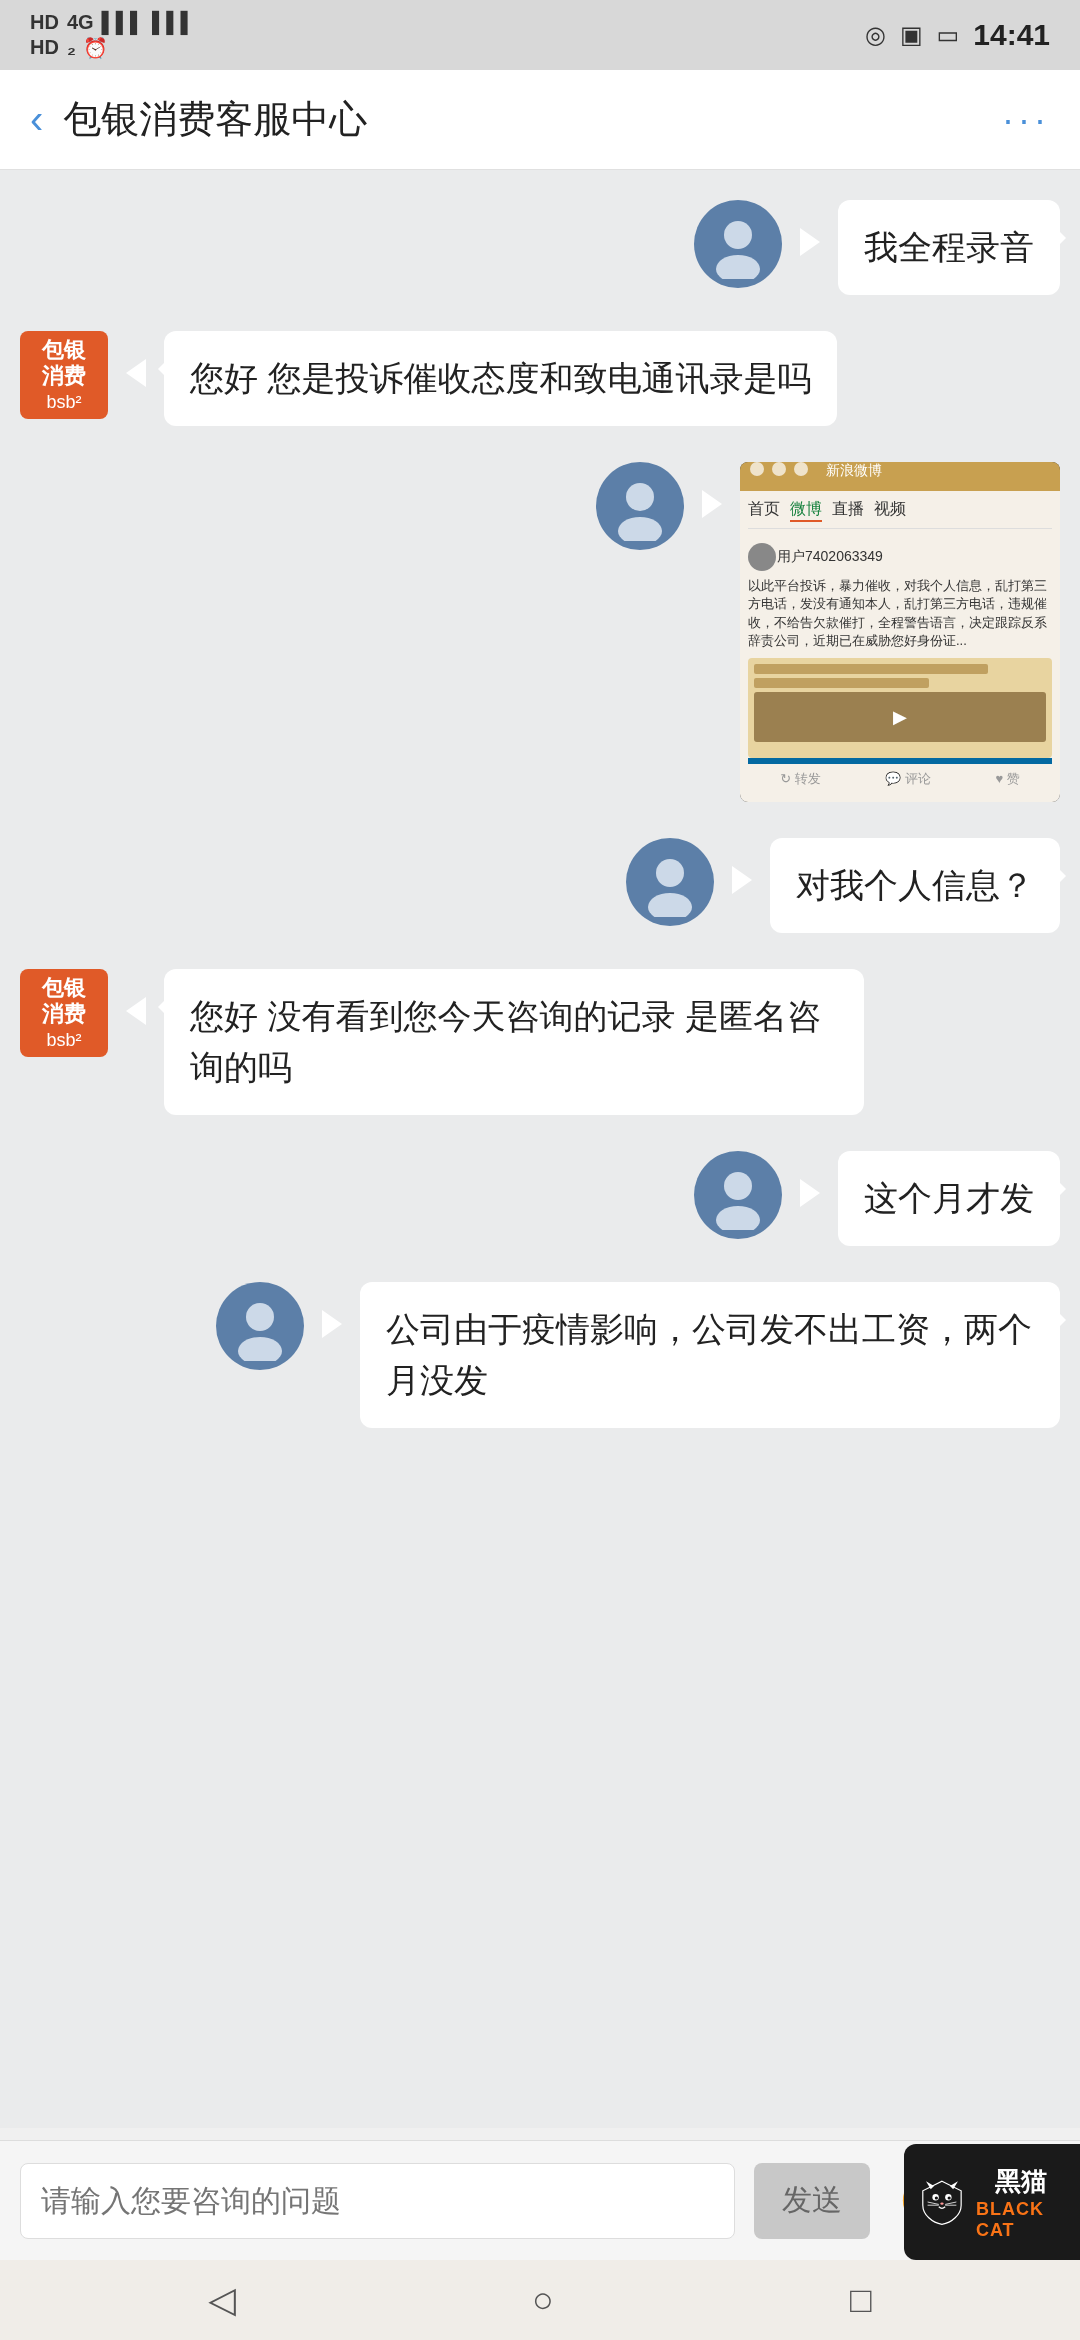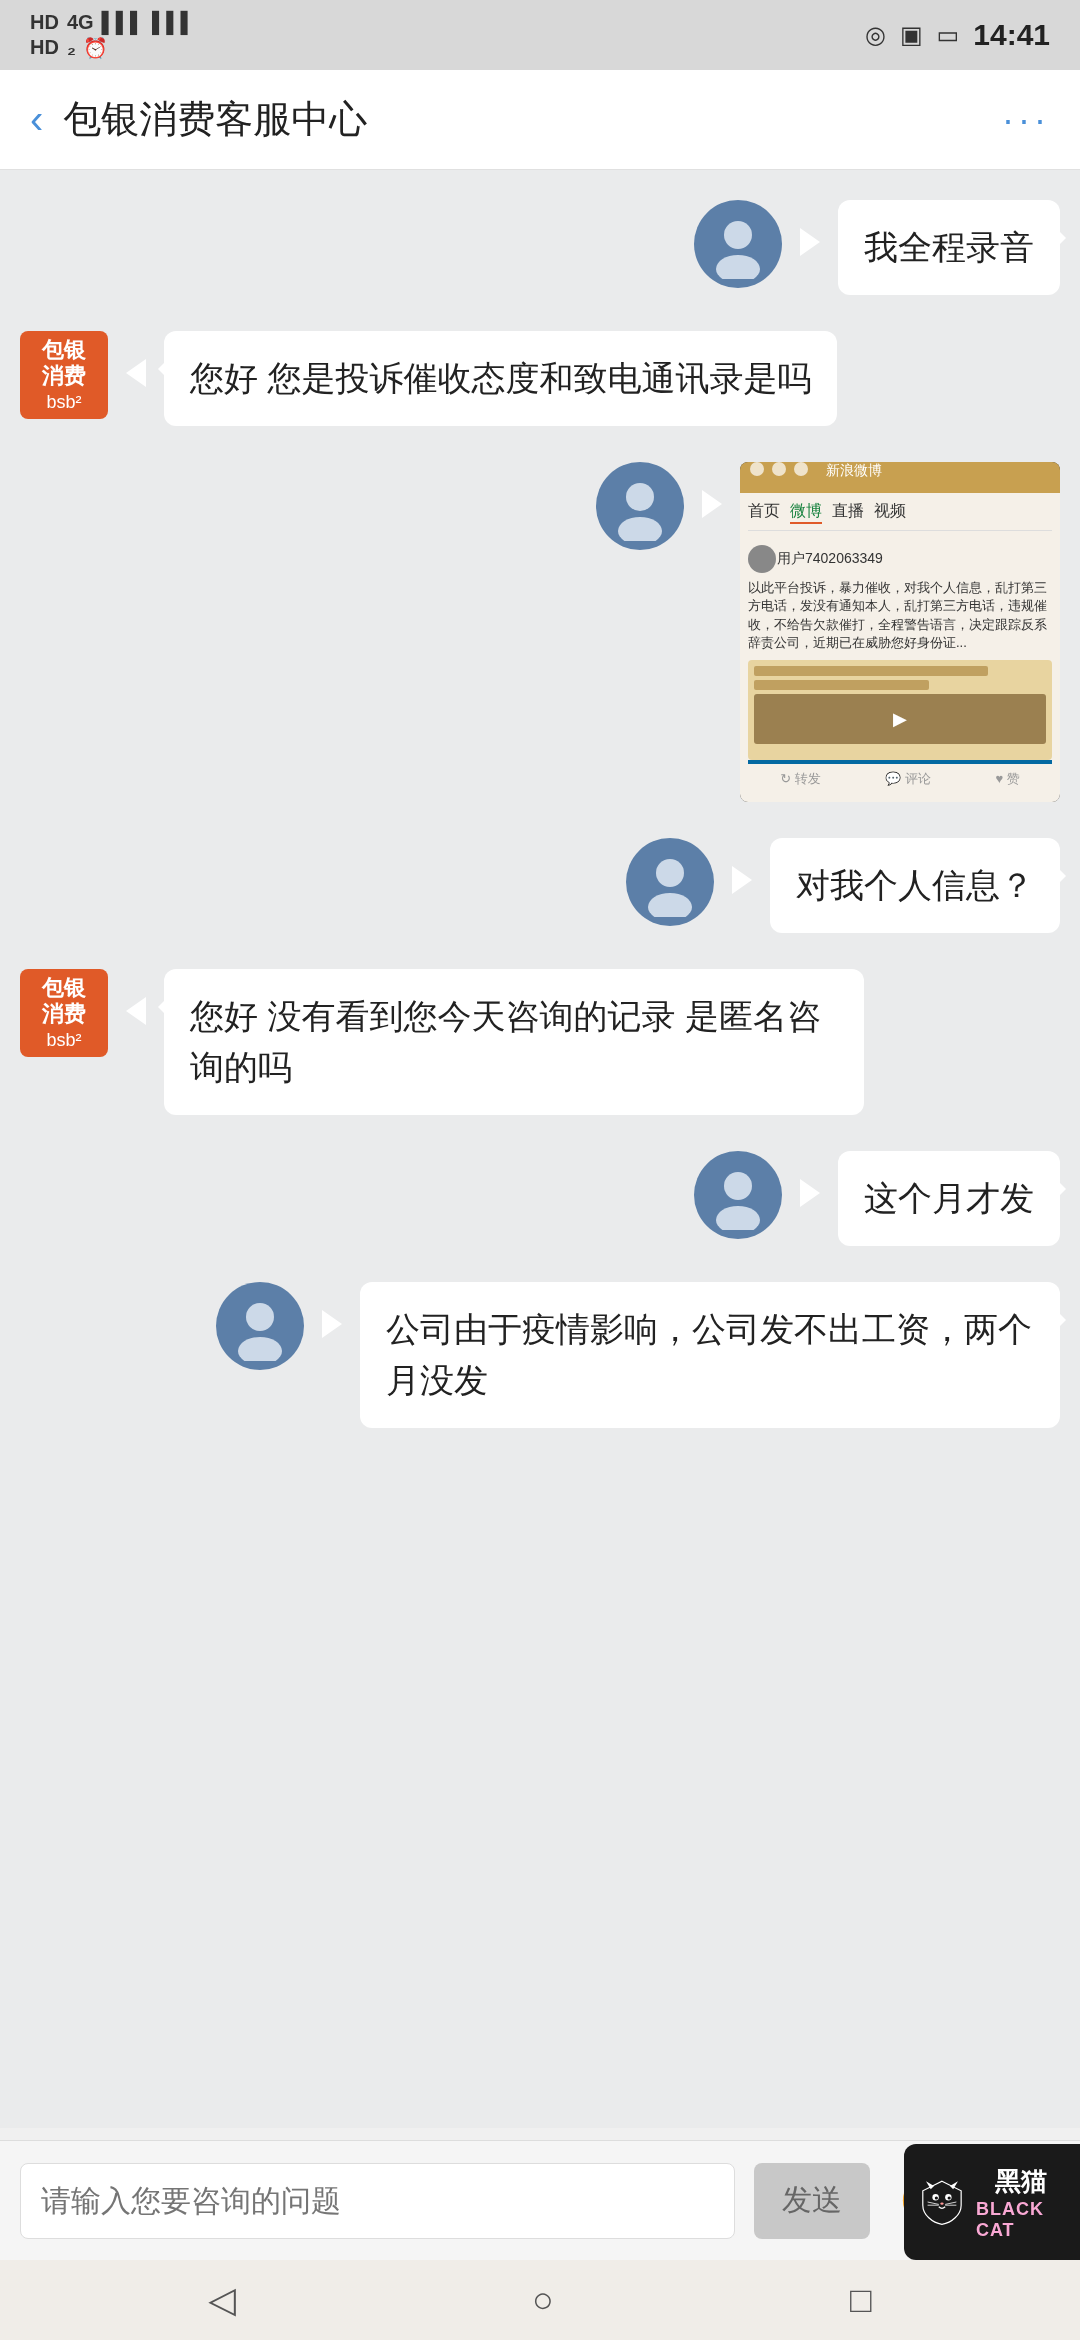--- a/index.html
+++ b/index.html
@@ -282,21 +282,21 @@
       justify-content: center;
       color: #fff;
       font-size: 18px;
     }
     .img-footer {
       display: flex;
       justify-content: space-around;
       padding: 6px 0;
       font-size: 13px;
       color: #999;
-      border-top: 4px solid #0369a1;
+      border-top: 6px solid #0369a1;
     }
 
     
     .input-bar {
       background: #f5f5f5;
       border-top: 1px solid #ddd;
       padding: 20px;
       display: flex;
       align-items: center;
       gap: 19px;
@@ -560,15 +560,15 @@
 
     <line x1="12" y1="30" x2="26" y2="33" stroke="#fff" stroke-width="1"></line>
     <line x1="12" y1="34" x2="26" y2="34" stroke="#fff" stroke-width="1"></line>
     <line x1="34" y1="33" x2="48" y2="30" stroke="#fff" stroke-width="1"></line>
     <line x1="34" y1="34" x2="48" y2="34" stroke="#fff" stroke-width="1"></line>
 
     <path d="M26 36 Q30 40 34 36" stroke="#fff" stroke-width="1.5" fill="none"></path>
   </svg>
   <div style="display:flex;flex-direction:column;align-items:center;">
     <span style="color:#fff;font-size:26px;font-weight:700;">黑猫</span>
-    <span style="color:#f9a8d4;font-size:18px;font-weight:600;letter-spacing:1px;">BLACK CAT</span>
+    <span style="color:#f97316;font-size:18px;font-weight:600;letter-spacing:1px;">BLACK CAT</span>
   </div>
 </div>
 
 </body></html>

